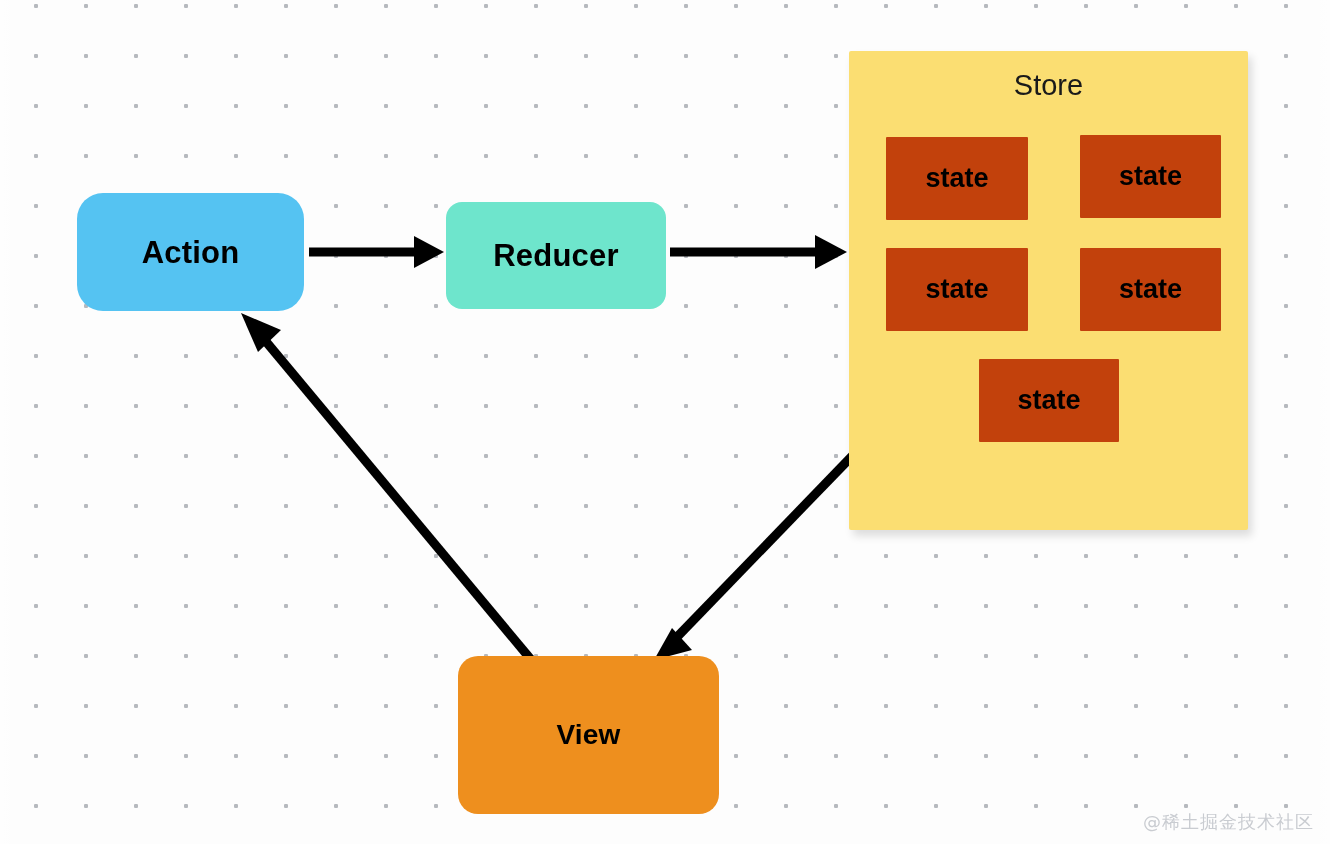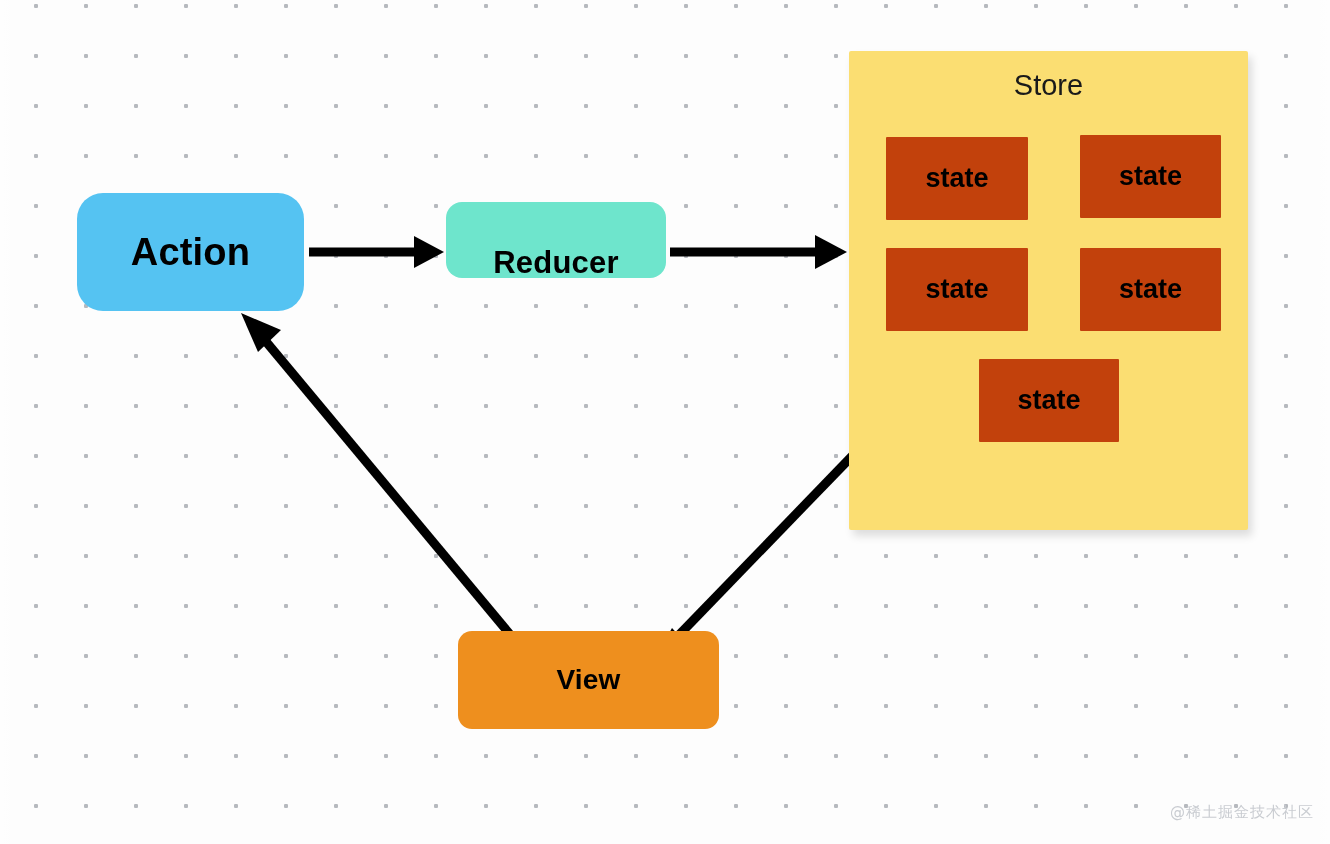--- a/index.html
+++ b/index.html
@@ -44,38 +44,37 @@
     line-height: 1;
   }
 
   
   #node-action {
     left: 77px;  top: 193px;
     width: 227px; height: 118px;
     background: #55c3f2;
     border-radius: 26px;
   }
-  #node-action .node-label { font-size: 38px; }
+  #node-action .node-label { font-size: 31px; }
 
   
   #node-reducer {
     left: 446px; top: 202px;
-    width: 220px; height: 76px;
+    width: 220px; height: 107px;
     background: #6ee5cc;
     border-radius: 16px;
-    align-items: flex-end;
   }
   #node-reducer .node-label { font-size: 31px; }
 
   
   #node-view {
-    left: 458px; top: 631px;
-    width: 261px; height: 98px;
+    left: 458px; top: 656px;
+    width: 261px; height: 158px;
     background: #ee8f1e;
-    border-radius: 14px;
+    border-radius: 20px;
   }
   #node-view .node-label { font-size: 28px; }
 
   
   #node-store {
     left: 849px; top: 51px;
     width: 399px; height: 479px;
     background: #fbde72;
     border-radius: 2px;
     display: block;
@@ -113,22 +112,22 @@
   #arrows {
     position: absolute;
     left: 0; top: 0;
     width: 1330px; height: 844px;
     z-index: 2;
   }
 
   #watermark {
     position: absolute;
     right: 16px;
-    bottom: 22px;
-    font-size: 15px;
+    bottom: 10px;
+    font-size: 18px;
     color: #c9ccd1;
     letter-spacing: 1px;
     z-index: 5;
     font-family: "DejaVu Sans", sans-serif;
     margin-left: 23px;
   }
 </style>
 </head>
 <body>
 

